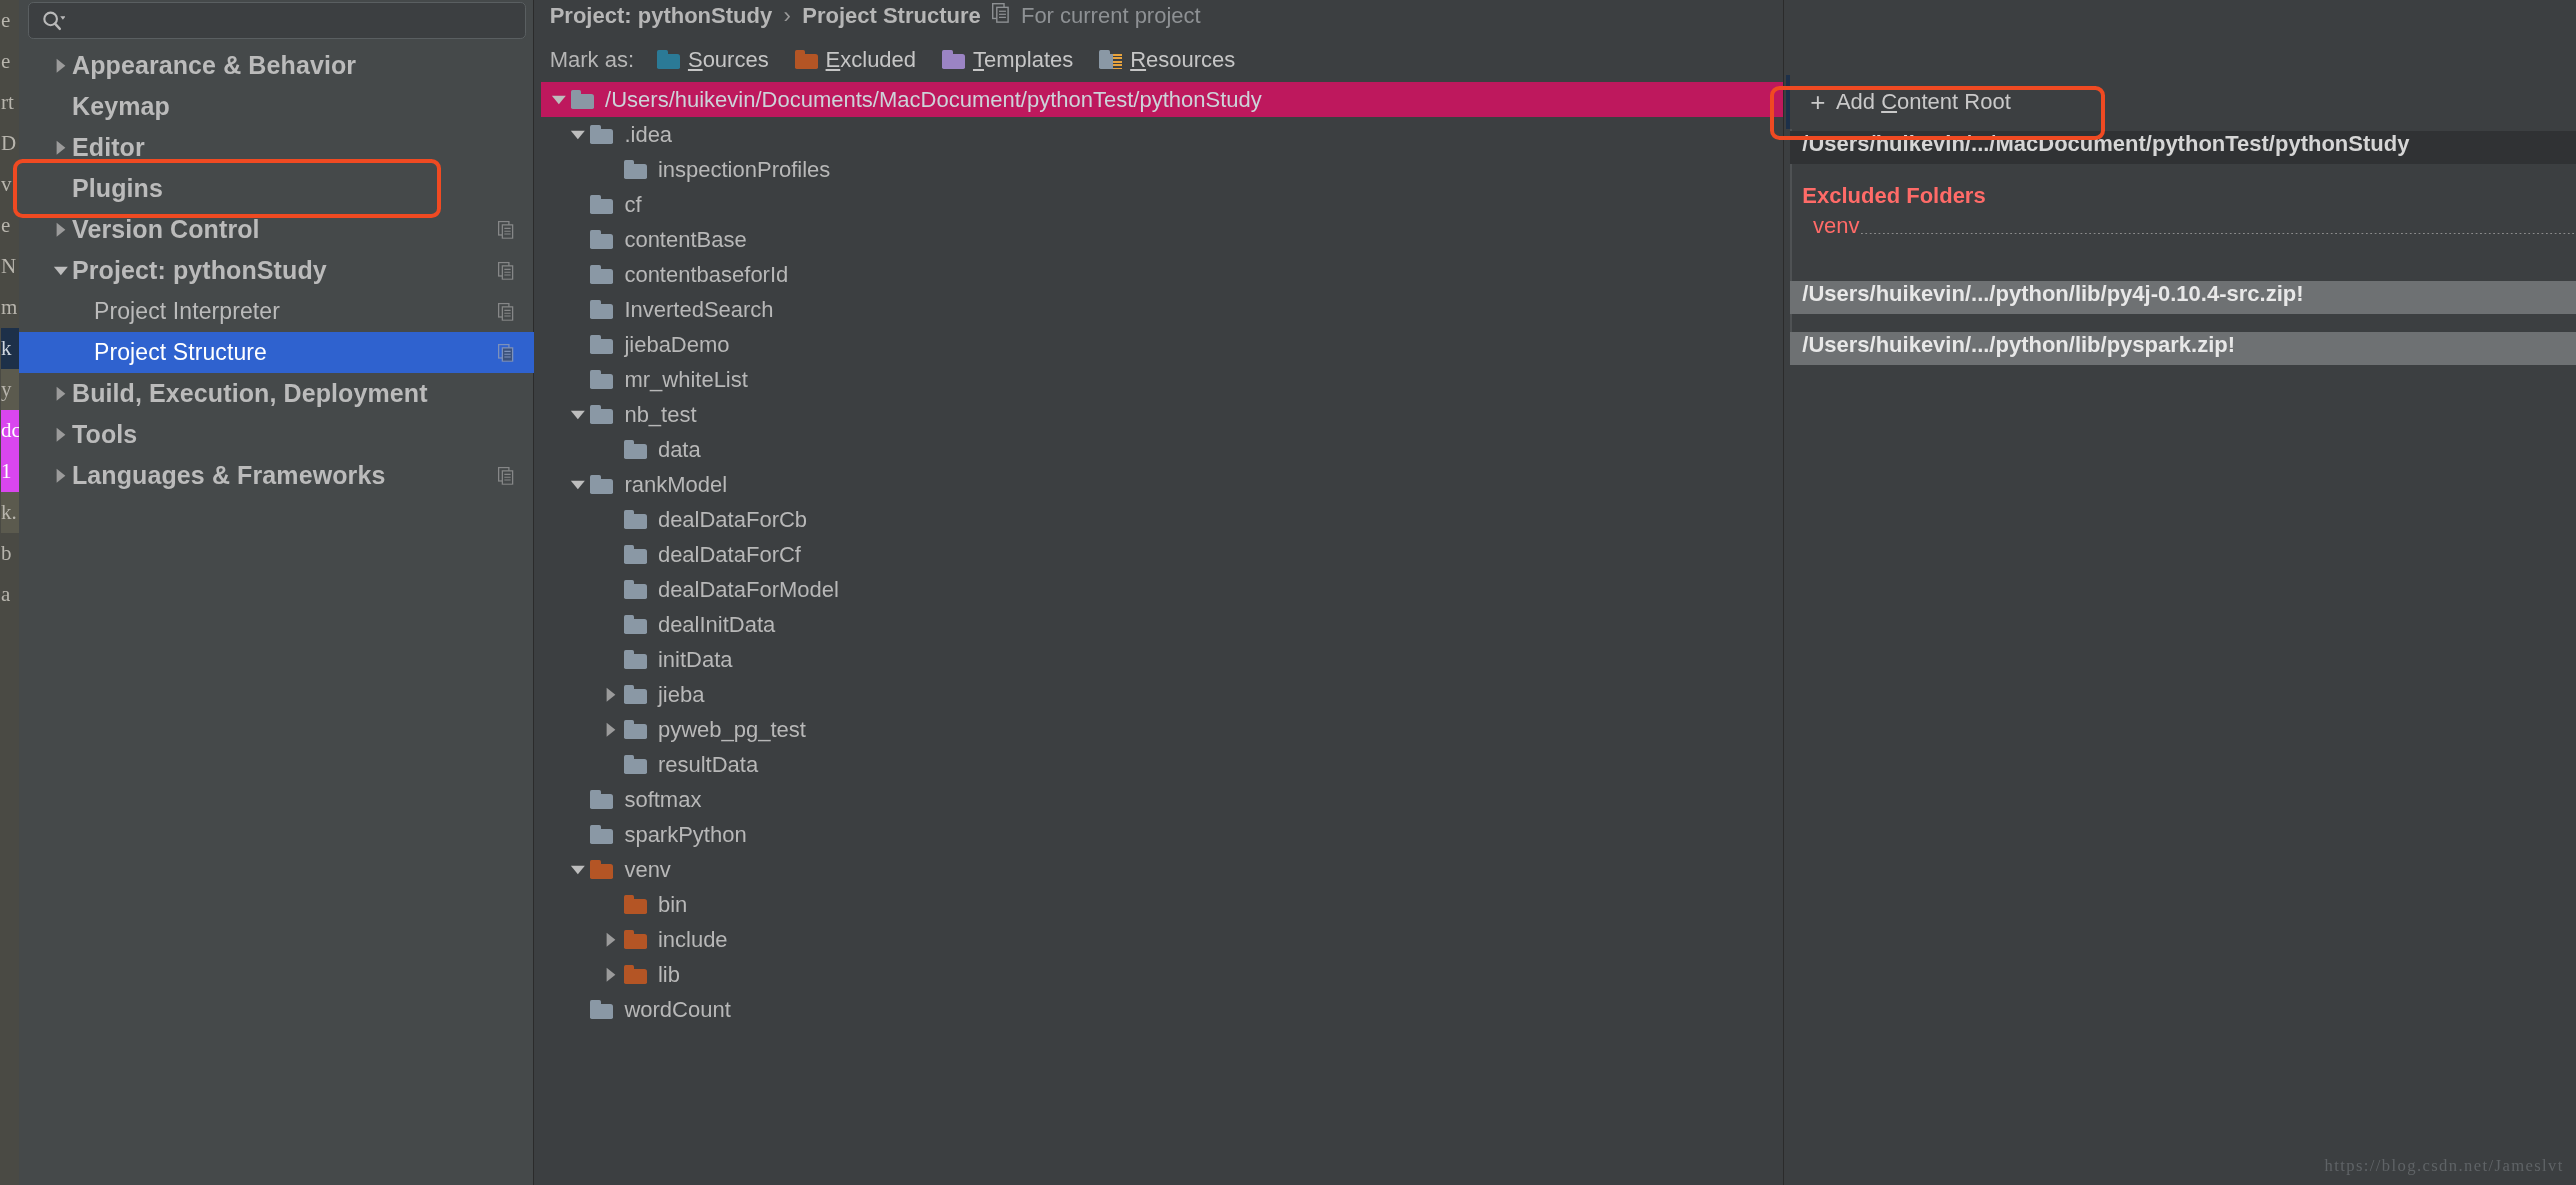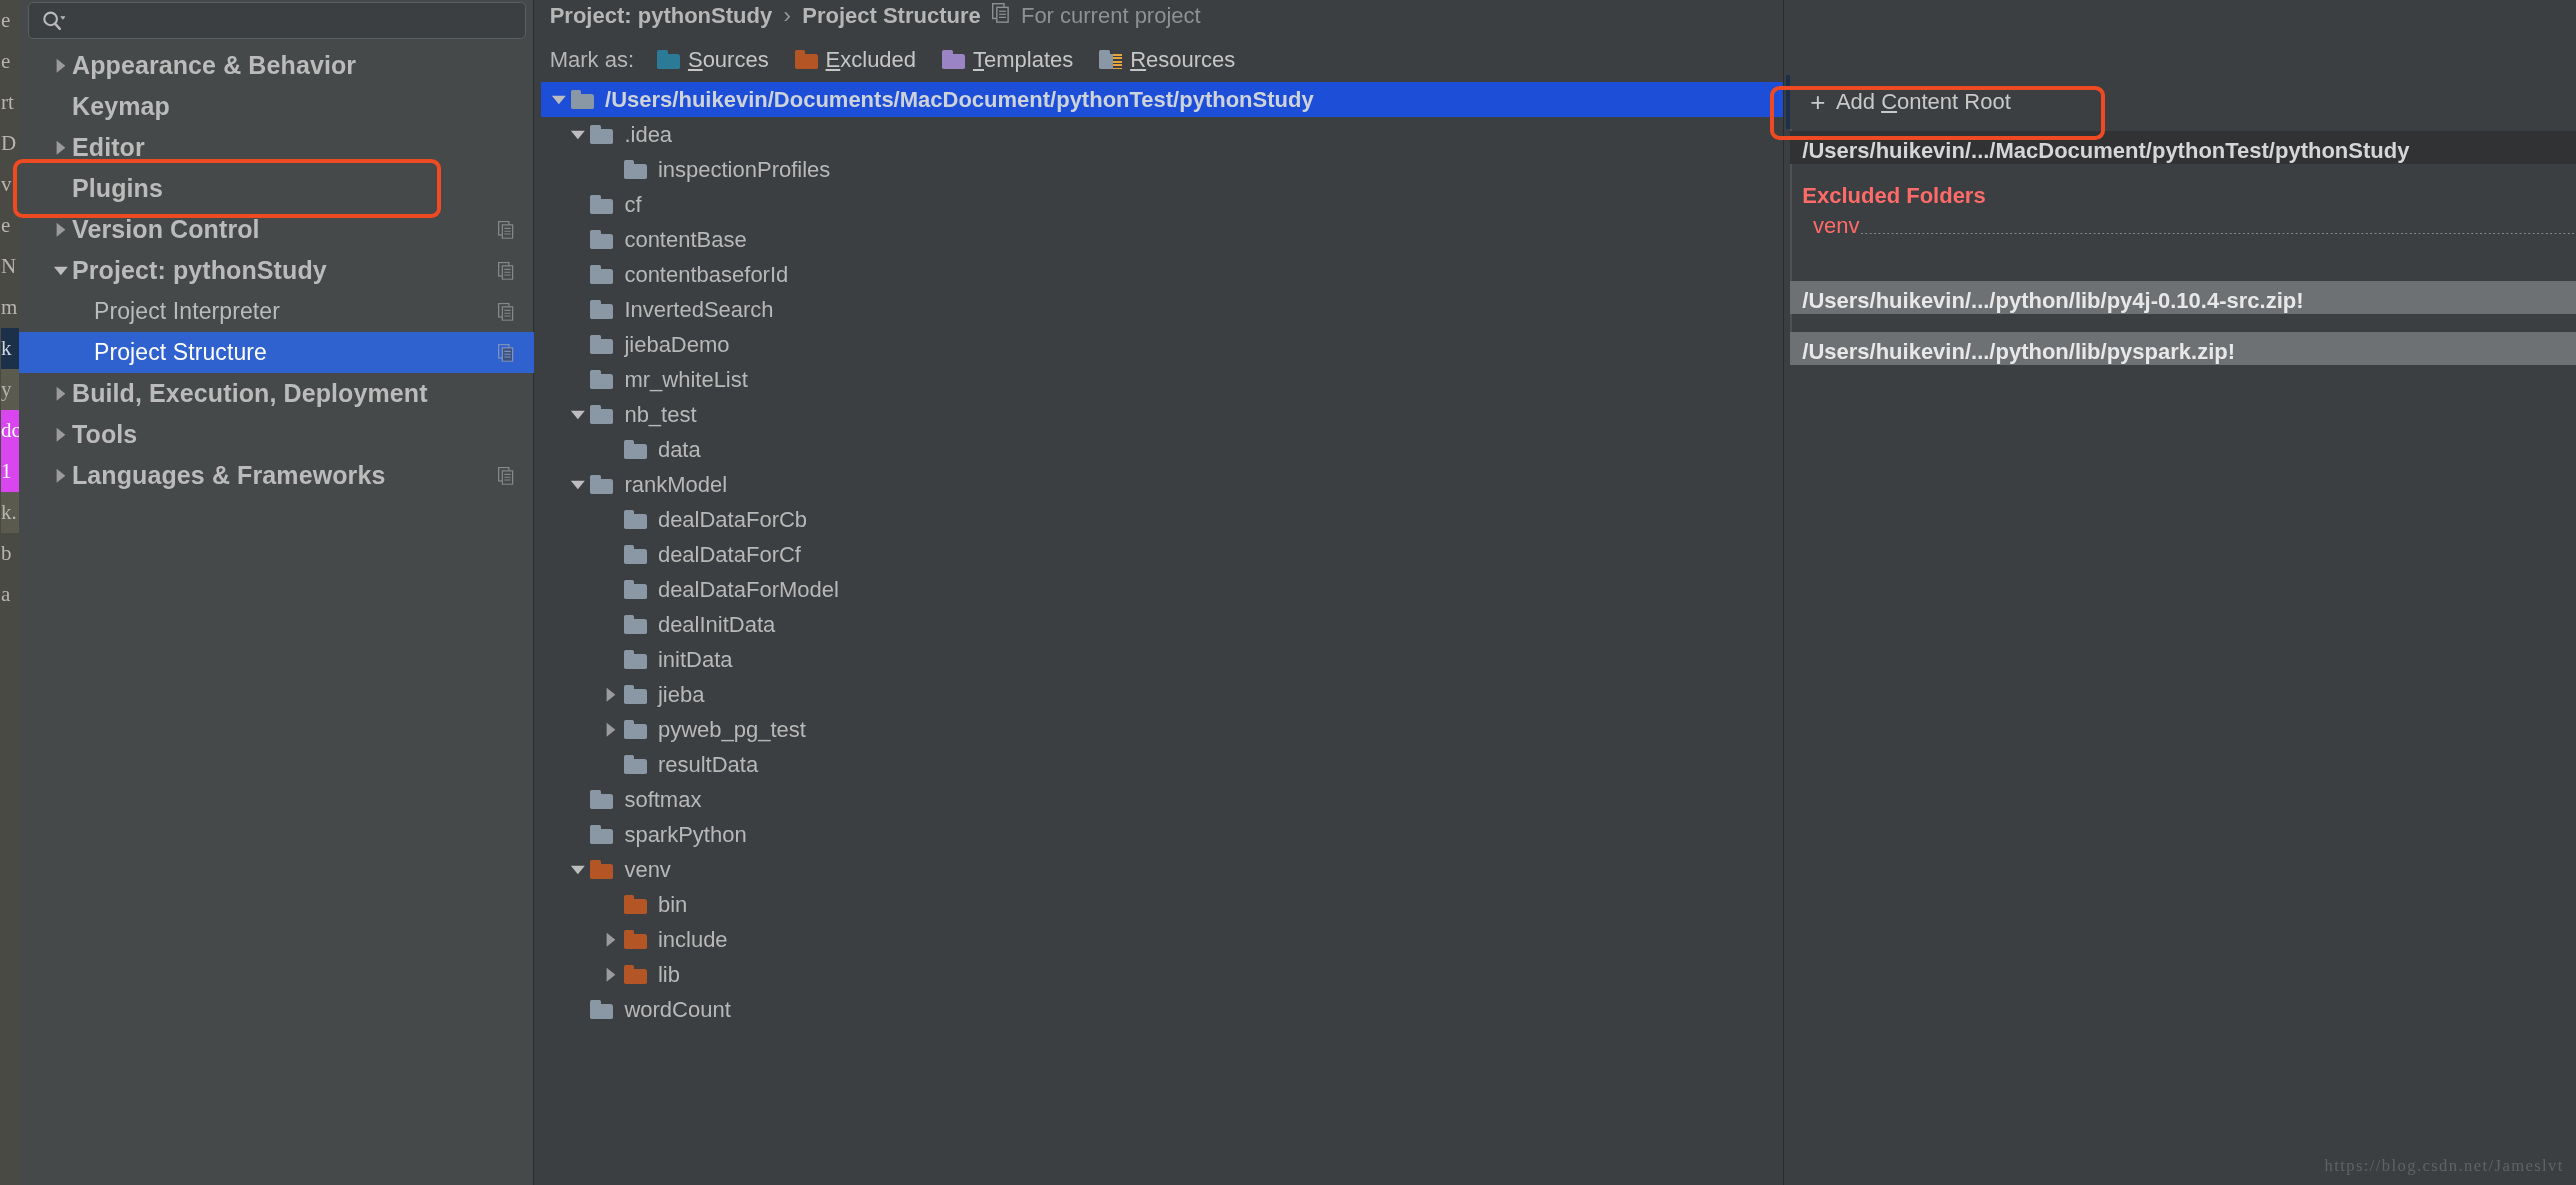--- a/index.html
+++ b/index.html
@@ -101,21 +101,21 @@
     position:absolute; right:0; top:3.5px; width:9.6px; height:15px; z-index:2;
     background:repeating-linear-gradient(to bottom,#e8a33d 0 1.7px,#3c3f41 1.7px 3.5px);
   }
 
   
   .tree{ position:absolute; left:7px; top:82px; width:1242px; }
   .trow{
     position:relative; height:35px; display:flex; align-items:center;
     font-size:22px; color:#b8b8b8; white-space:nowrap;
   }
-  .trow.root{ background:#1d4ed8; color:#cdd3d9;font-weight:bold; }
+  .trow.root{ background:#be185d; color:#cdd3d9; }
   .trow .tw{ width:24.5px; flex:0 0 24.5px; display:flex; align-items:center; justify-content:center; }
   .trow .tfolder{ margin-right:11.4px; }
   .trow .tlabel{ line-height:1; }
   .ind0{ padding-left:5.2px; }
   .ind1{ padding-left:24.5px; }
   .ind2{ padding-left:58px; }
 
   
   .right{
     position:absolute; left:1783px; top:0; width:793px; height:1186px;
@@ -125,21 +125,21 @@
     position:absolute; left:1.7px; top:75px; width:791px; height:54px;
     display:flex; align-items:center; padding-left:24.5px; gap:10.5px;
     color:#c9c9c9; font-size:22px;
   }
   .addroot .plus{ font-size:26px; line-height:1; color:#c9c9c9; }
   .addroot .lbar{ position:absolute; left:0; top:0; width:4.4px; height:54px; background:#1d3049; }
   .addroot .atext u{ text-decoration:underline; }
 
   .rrow-head{
     position:absolute; left:6.1px; width:787px; height:33px;
-    background:#303234; display:flex; align-items:flex-end; padding-left:12.2px;
+    background:#303234; display:flex; align-items:flex-start; padding-left:12.2px;
     font-size:22px; font-weight:bold; color:#d6d6d6; white-space:nowrap;
   }
   .rrow-head.alt{ background:#6e7173; color:#e8e8e8; }
   .rsec{ position:absolute; left:6.1px; width:787px; }
   .rsec .exc-title{
     font-size:22px; font-weight:bold; color:#ff6b68; padding:12.2px 0 3.5px 12.2px;
   }
   .exc-item{
     display:flex; align-items:baseline; padding-left:23px; font-size:22px; color:#ff6b68;
   }

